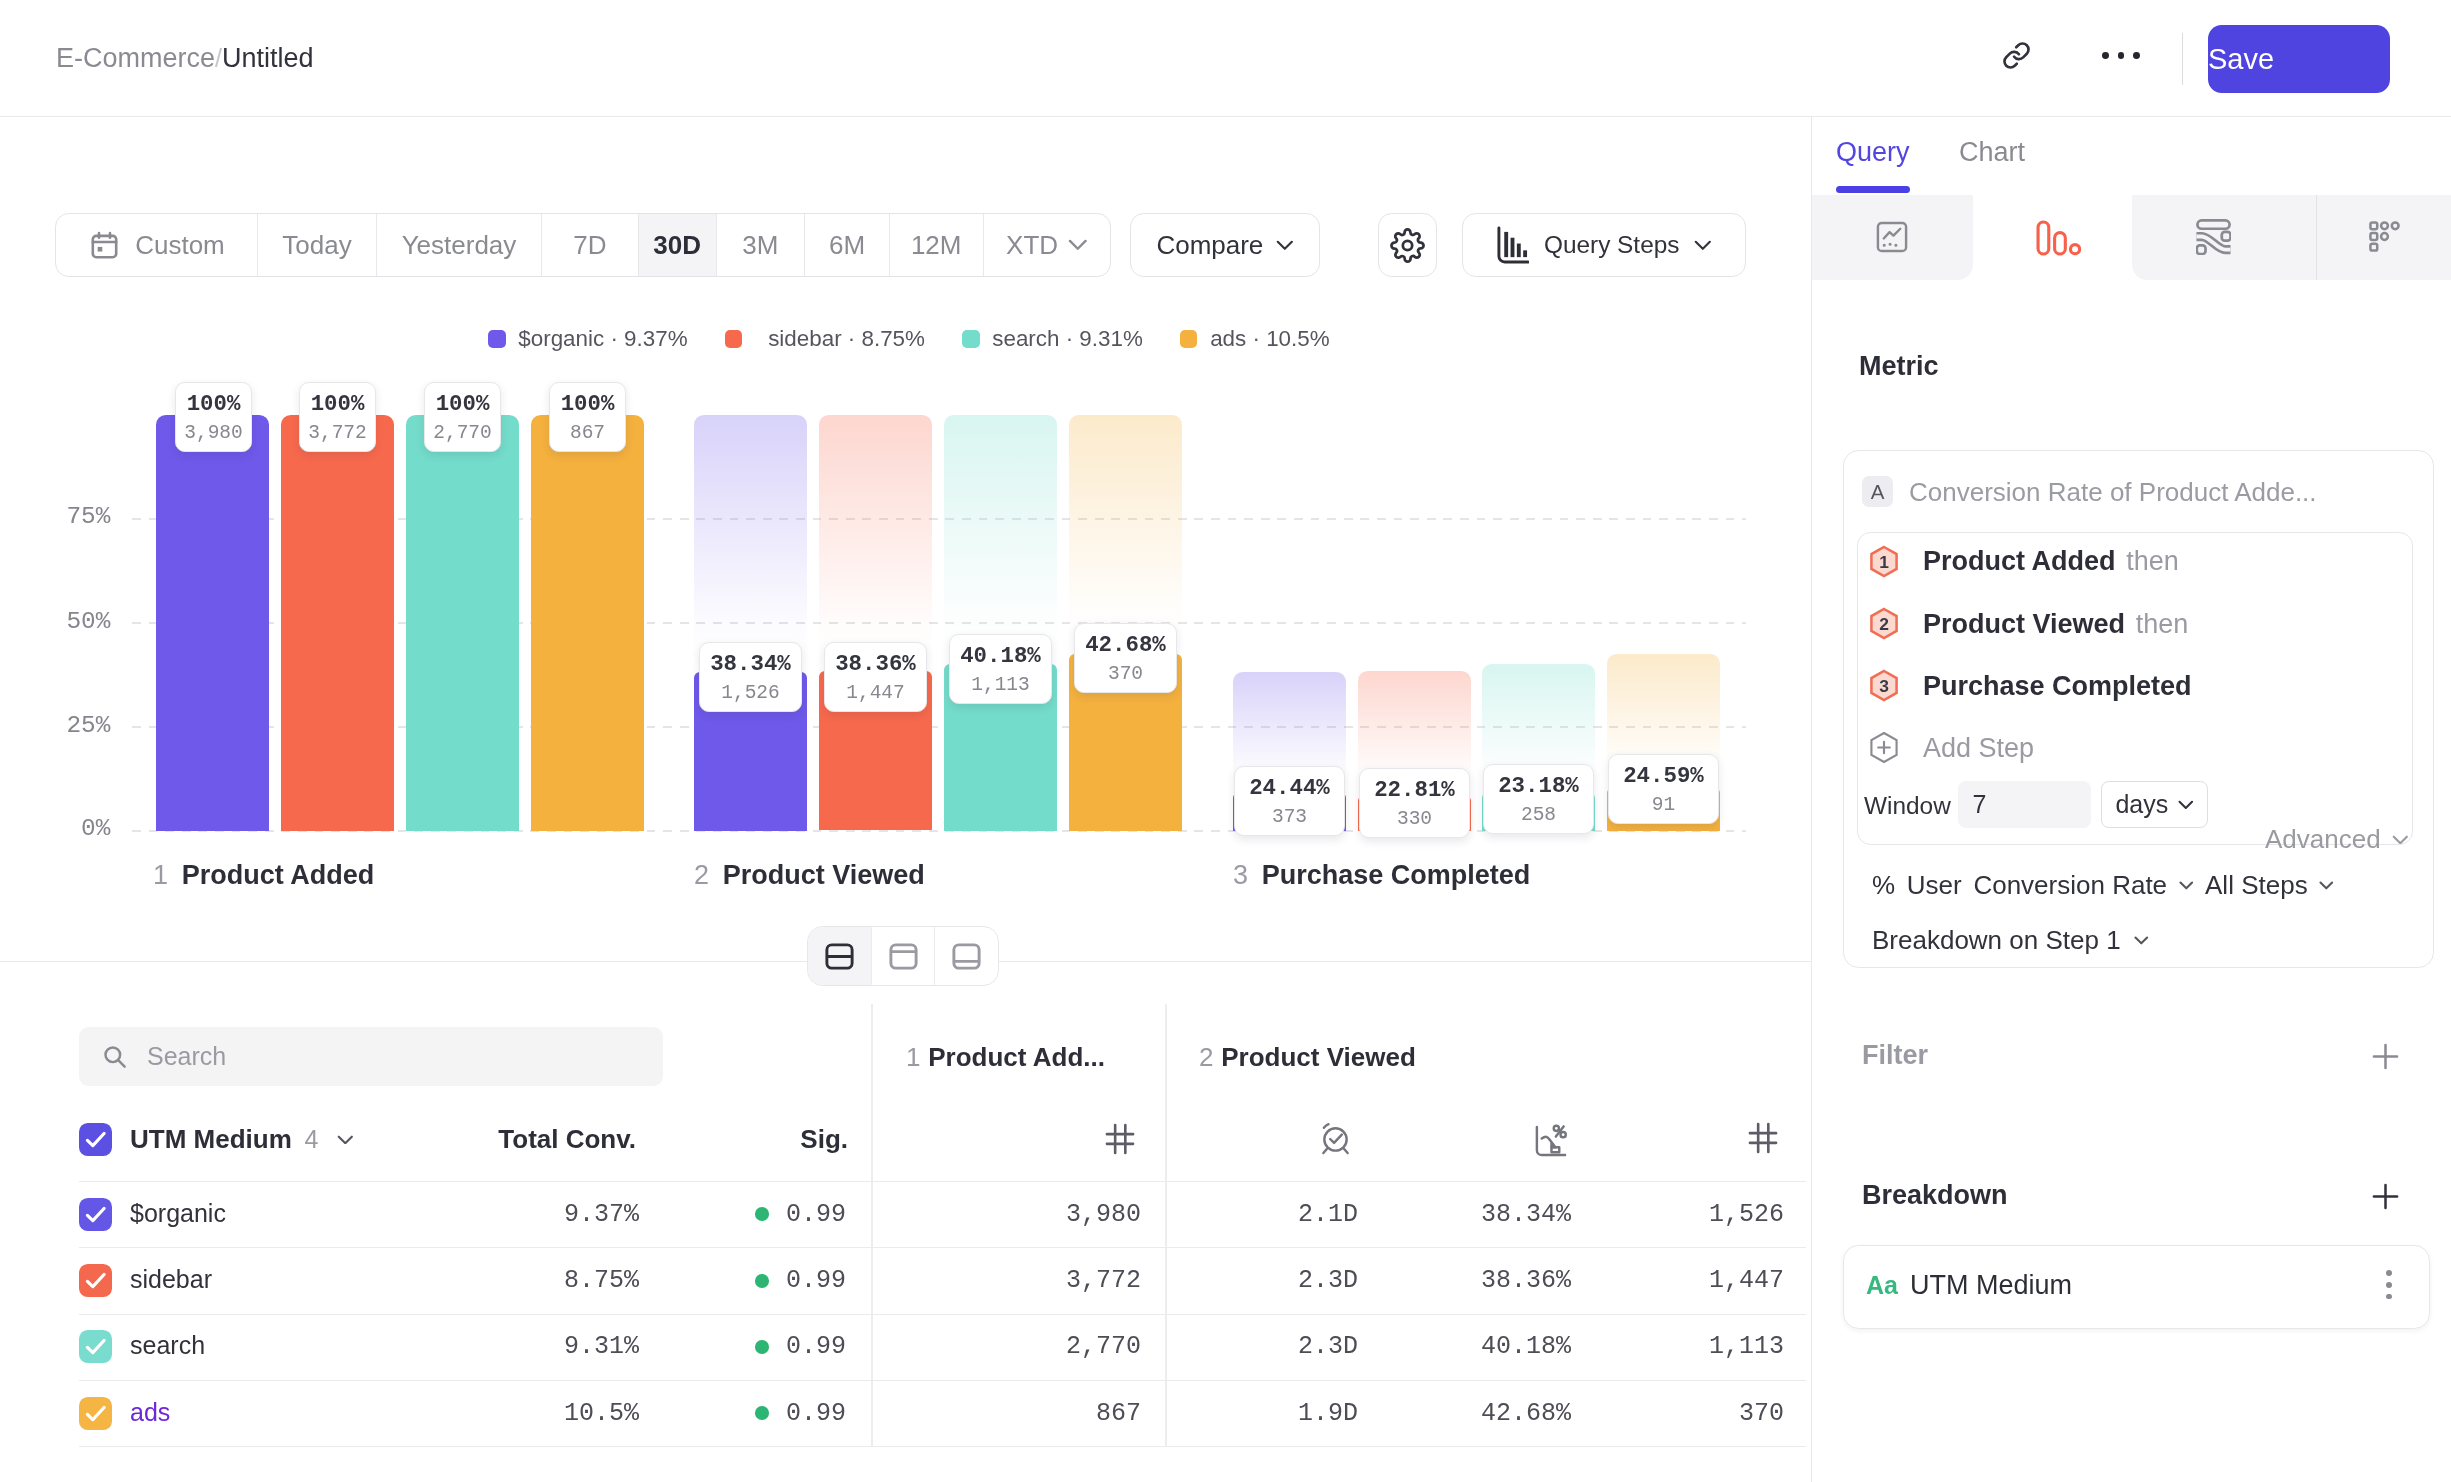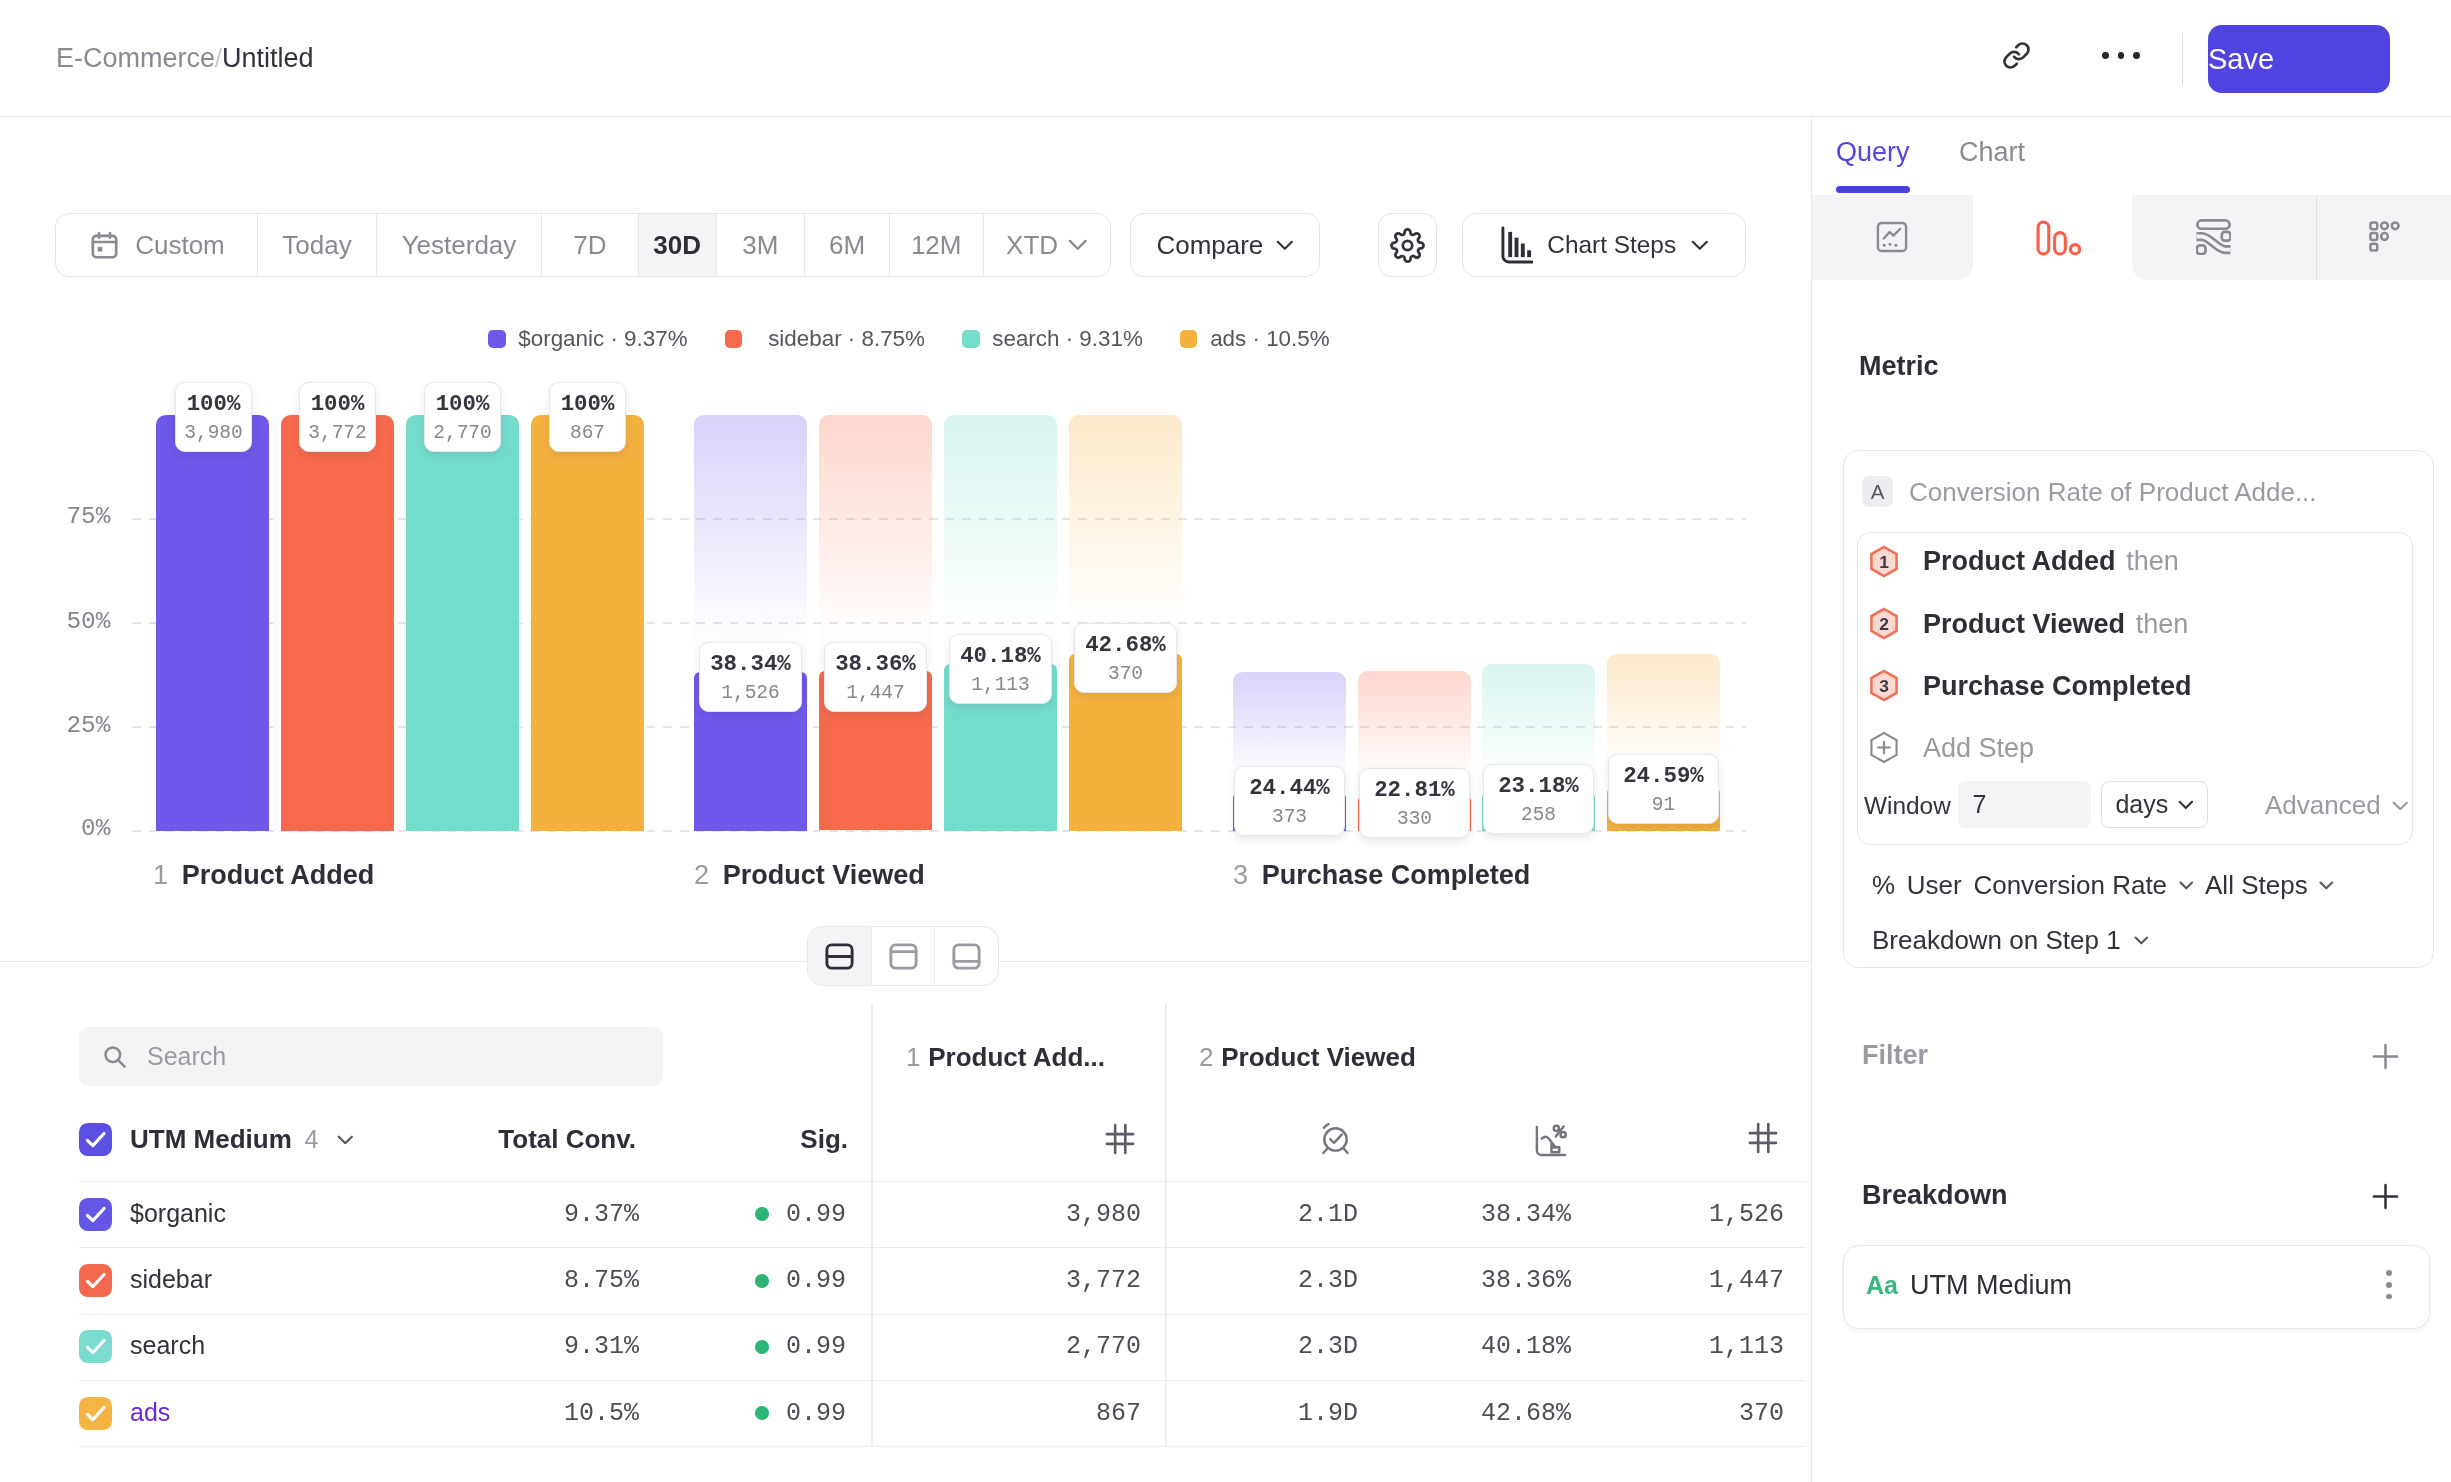--- a/index.html
+++ b/index.html
@@ -79,21 +79,21 @@
     </svg>
 </div>
 <div class="abs flex btn" style="left:1462px;top:213px;width:284px;height:64px;justify-content:center;gap:14.6px;">
   <svg width="33" height="38" viewBox="0 0 34 39" fill="none" stroke="#2e2e38">
       <path d="M3 2v29c0 3.3 2.7 6 6 6h24" stroke-width="3" stroke-linecap="round"></path>
       <path d="M10.5 6v26" stroke-width="4"></path>
       <path d="M17 12v20" stroke-width="4"></path>
       <path d="M23.5 18v14" stroke-width="4"></path>
       <path d="M30 25v7" stroke-width="4"></path>
     </svg>
-  <span style="font-size:24.4px;color:#32323c;">Chart Steps</span>
+  <span style="font-size:24.4px;color:#32323c;">Query Steps</span>
   <svg width="17.6" height="10.7" viewBox="0 0 20 12" fill="none" stroke="#32323c" stroke-width="2.4" stroke-linecap="round" stroke-linejoin="round">
       <path d="M2 2l8 8 8-8"></path>
     </svg>
 </div>
 
 <div class="abs flex" style="left:488px;top:326px;gap:37px;">
   <div class="flex" style="gap:12.7px;">
       <div style="width:17.6px;height:17.6px;border-radius:4.9px;background:#6e59ea;"></div>
       <span style="font-size:22.4px;color:#55555e;">$organic · 9.37%</span>
     </div>
@@ -397,21 +397,21 @@
     </svg></div>
 <div class="abs" style="left:1923px;top:733px;font-size:27px;color:#9a9aa2;">Add Step</div>
 <div class="abs" style="left:1864px;top:792px;font-size:24.4px;color:#32323c;">Window</div>
 <div class="abs flex" style="left:1958px;top:781px;width:133px;height:47px;background:#f4f4f6;border-radius:7.8px;padding-left:14.6px;font-size:25px;color:#32323c;">7</div>
 <div class="abs flex" style="left:2101px;top:781px;width:107px;height:47px;border:1px solid #dedee2;border-radius:7.8px;justify-content:center;gap:9.8px;">
   <span style="font-size:25px;color:#32323c;">days</span>
   <svg width="15.6" height="9.8" viewBox="0 0 20 12" fill="none" stroke="#32323c" stroke-width="2.6" stroke-linecap="round" stroke-linejoin="round">
       <path d="M2 2l8 8 8-8"></path>
     </svg>
   </div>
-<div class="abs flex" style="left:2265px;top:790px;gap:11.7px;">
+<div class="abs flex" style="left:2265px;top:824px;gap:11.7px;">
     <span style="font-size:26px;color:#9a9aa2;">Advanced</span>
   <svg width="16.6" height="9.8" viewBox="0 0 20 12" fill="none" stroke="#9a9aa2" stroke-width="2.6" stroke-linecap="round" stroke-linejoin="round">
       <path d="M2 2l8 8 8-8"></path>
     </svg>
   </div>
 <div class="abs flex" style="left:1872px;top:870px;gap:11.7px;font-size:26px;color:#32323c;">
   <span>%</span>
     <span>User</span>
     <span>Conversion Rate</span>
     <svg width="14.6" height="8.8" viewBox="0 0 20 12" fill="none" stroke="#55555e" stroke-width="2.8" stroke-linecap="round" stroke-linejoin="round">

